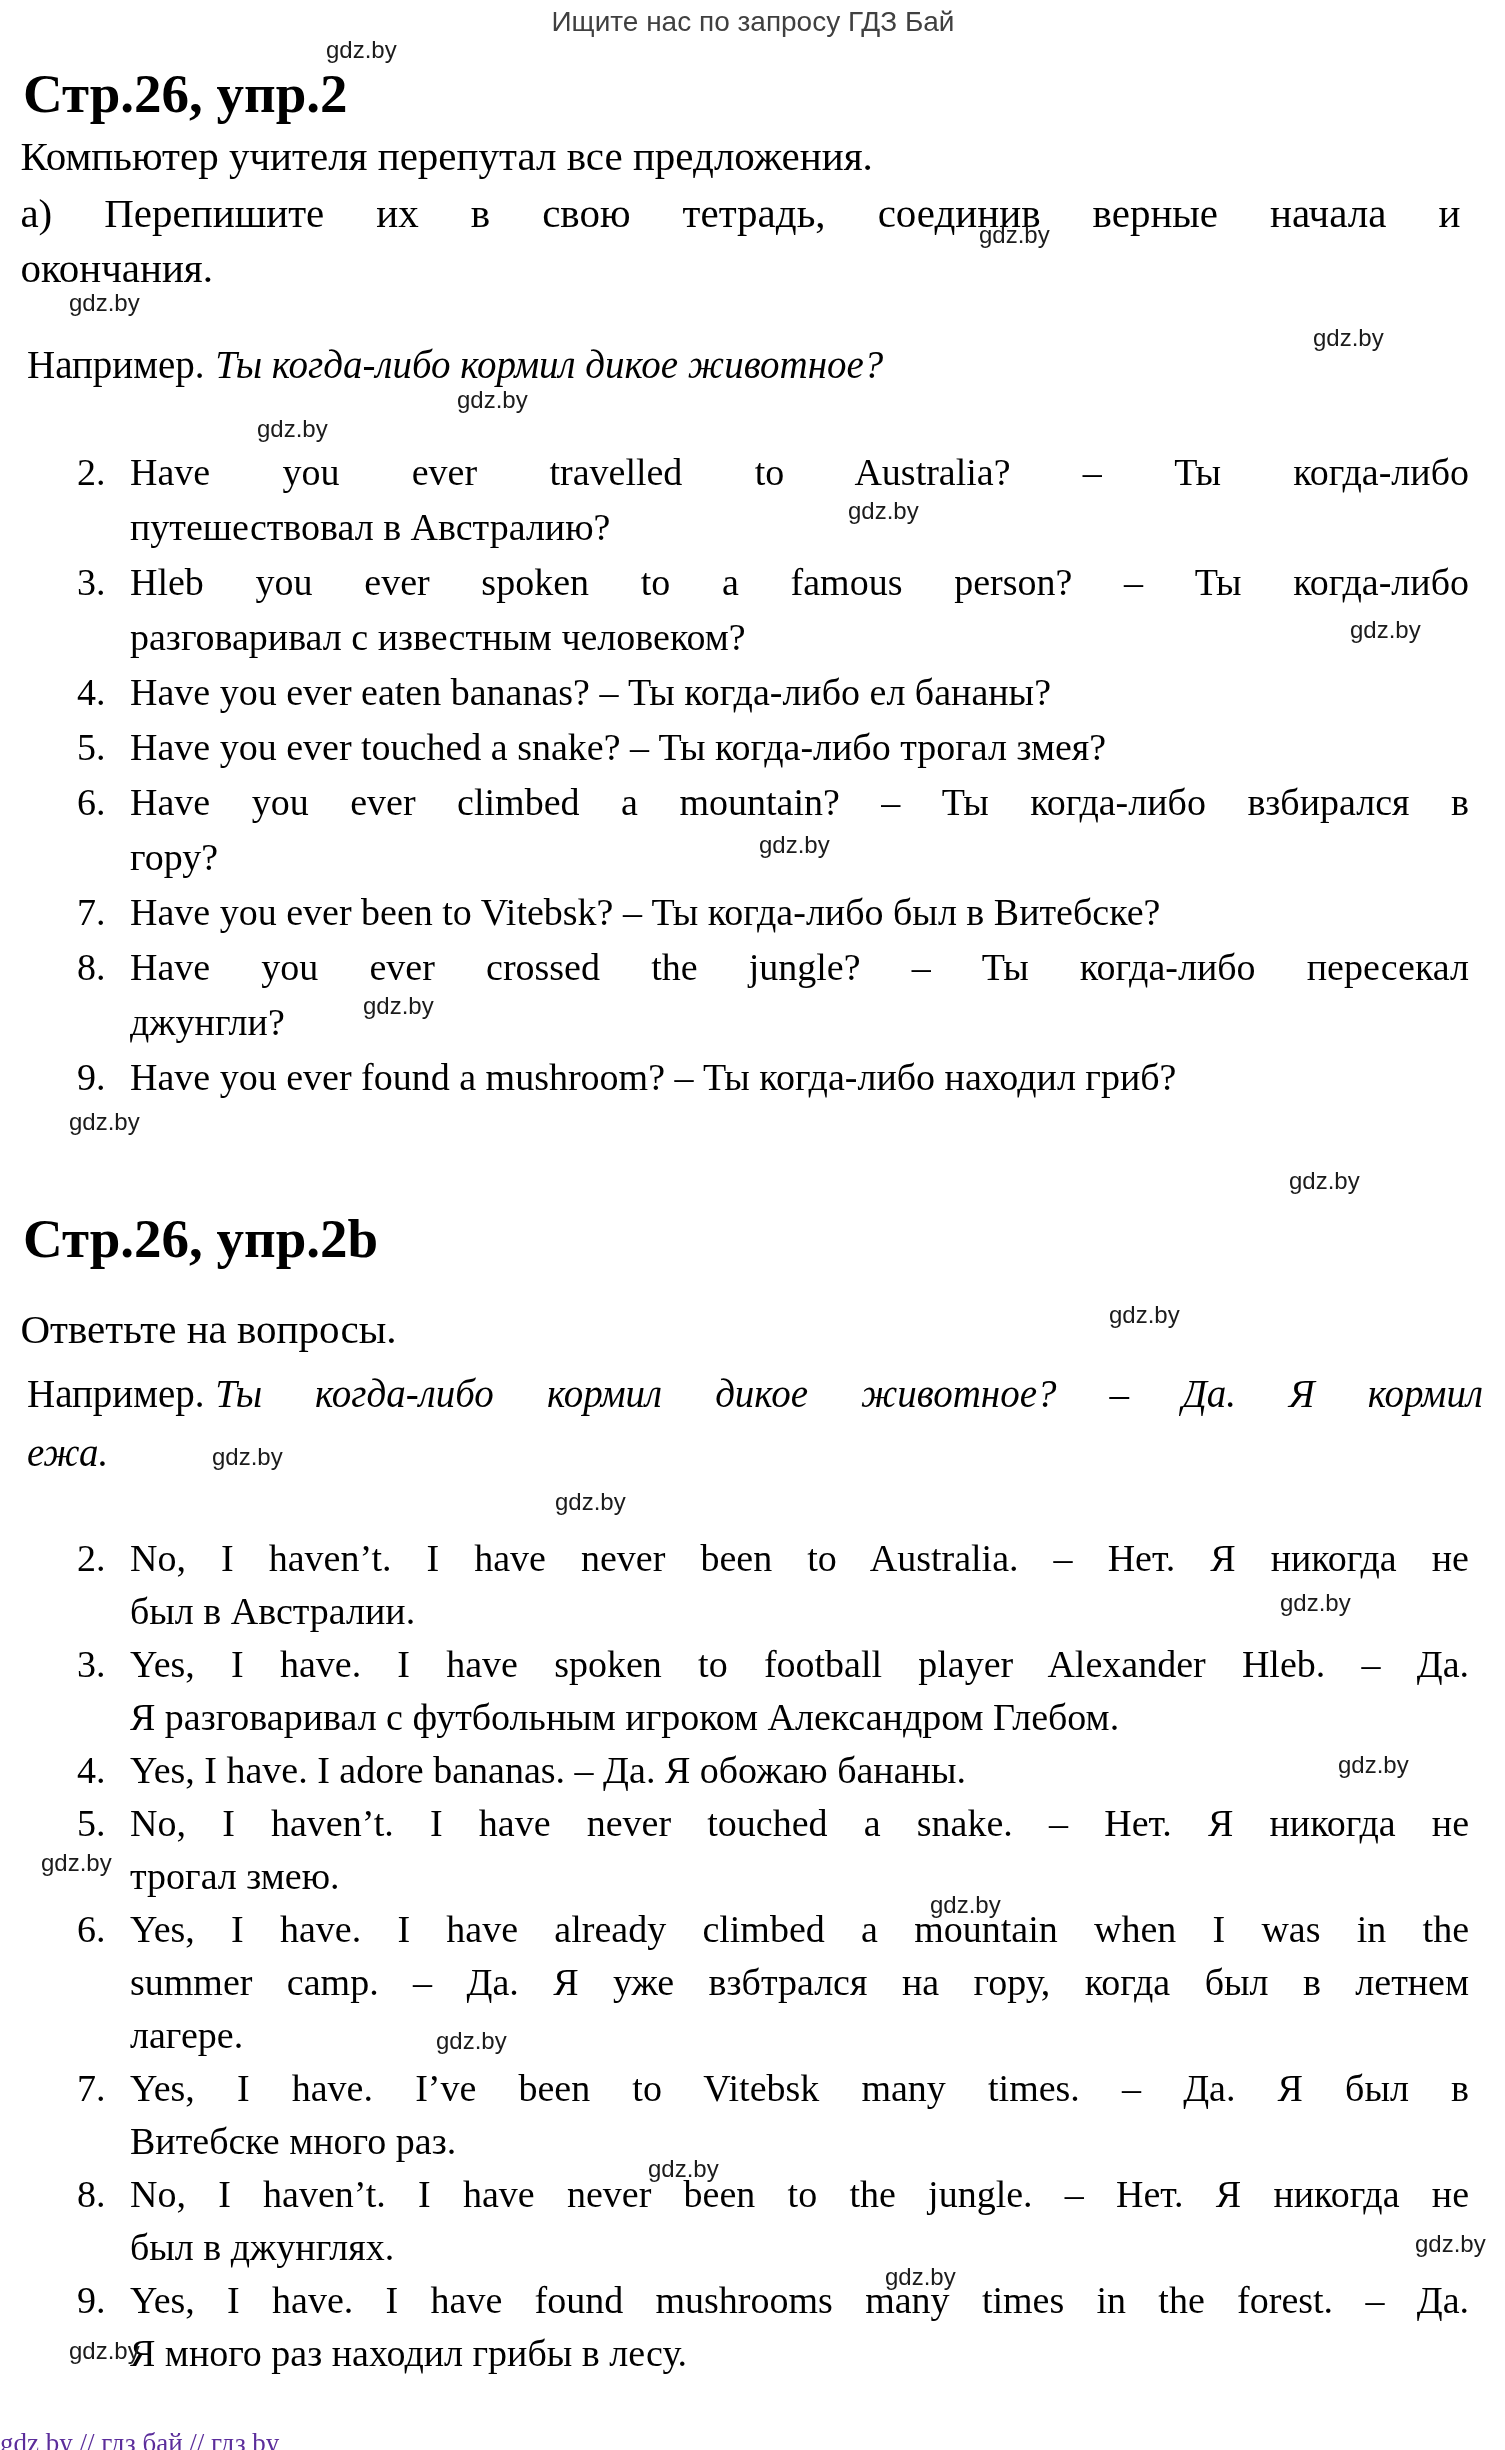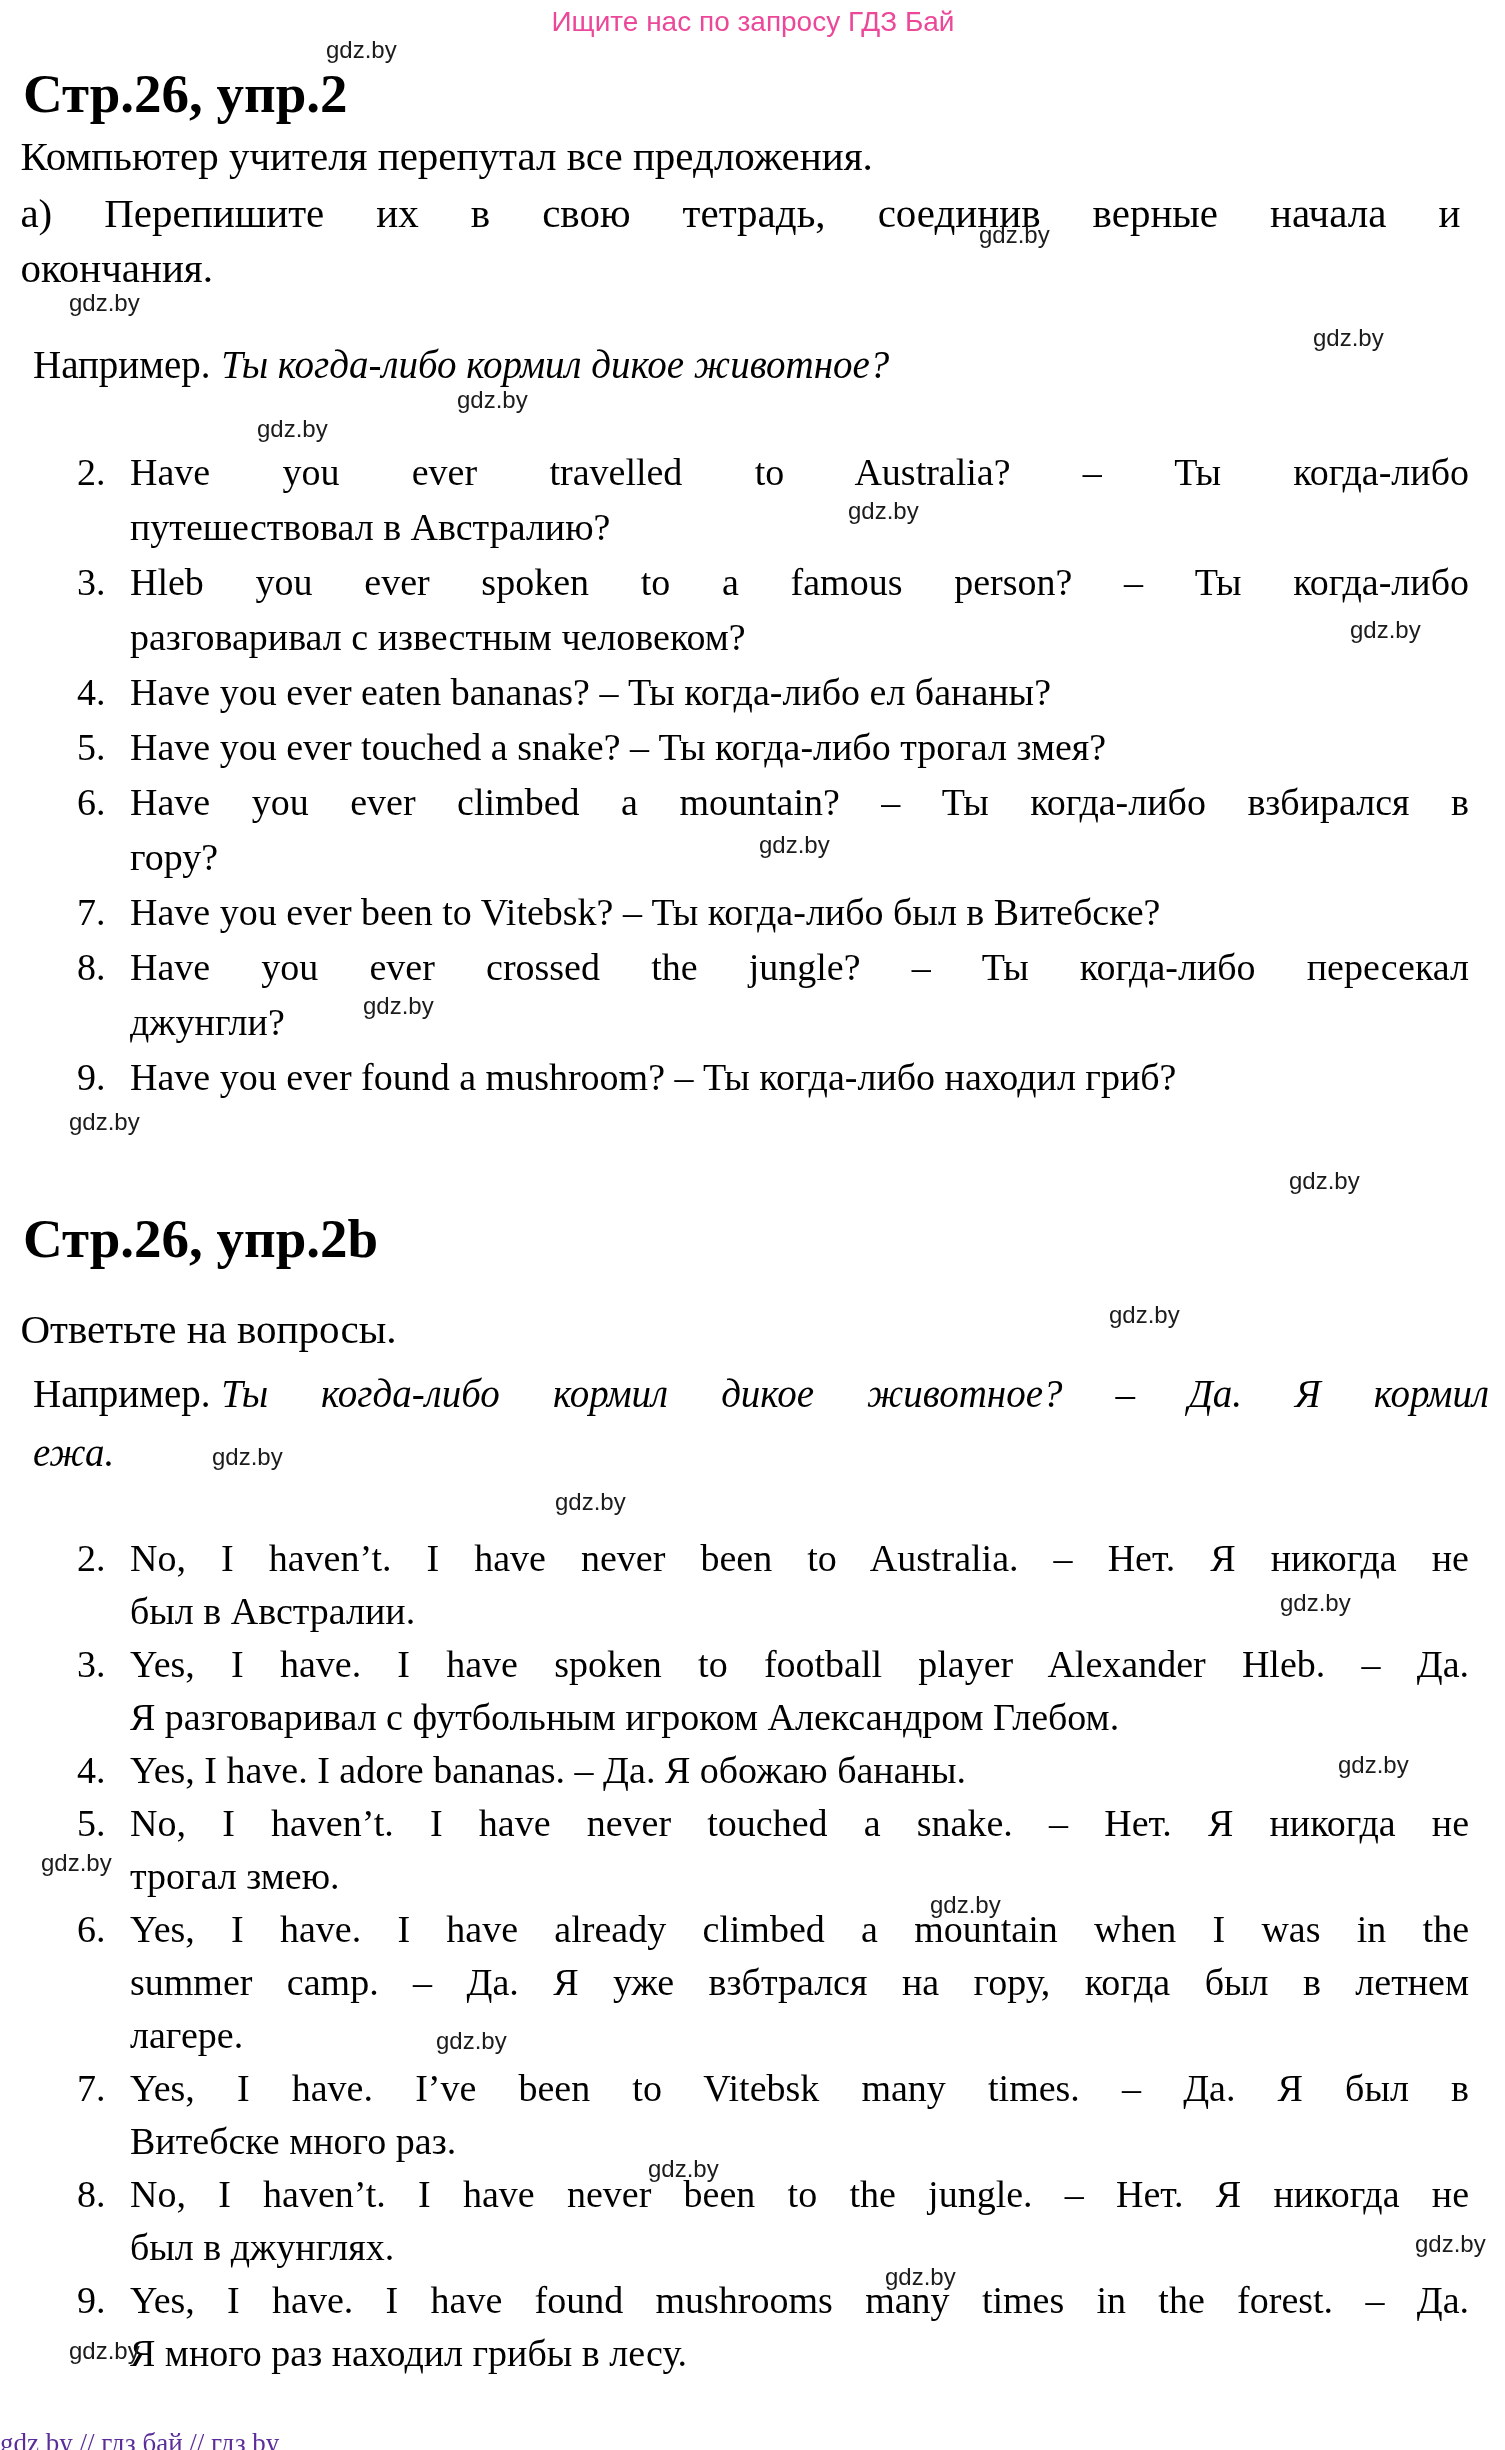--- a/index.html
+++ b/index.html
@@ -19,41 +19,41 @@
   }
   .doc-title {
     position:absolute; left:23px; font-size:55px; font-weight:bold;
     line-height:47px; white-space:nowrap; margin:0;
   }
   .para {
     position:absolute; left:20.4px; font-size:41px; line-height:55px; margin:0;
   }
   .line { text-align:left; }
   .j { text-align:justify; text-align-last:justify; -moz-text-align-last:justify; }
-  .example { position:absolute; left:33px; font-size:39px; line-height:52px; margin:0; }
+  .example { position:absolute; left:27px; font-size:39px; line-height:52px; margin:0; }
   .it { font-style:italic; }
   .ex-gap { margin-left:0.28em; }
   .list { position:absolute; left:77px; font-size:38px; }
   .item { position:relative; }
   .num { position:absolute; left:0; top:0; }
   .lines { margin-left:53px; width:1339px; }
   #list1 .line, #list1 .num { line-height:55px; }
   #list2 .line, #list2 .num { line-height:53px; }
   .footer {
     position:absolute; top:2403px; left:0; width:100%; text-align:left;
     font-family:Liberation Serif, serif;
     font-size:27px; line-height:33px;margin-top:24px;
   }
 </style>
 </head>
 <body>
 
 <div id="page">
 
-  <div class="promo" style="color: #ec4899;">Ищите нас по запросу ГДЗ Бай</div>
+  <div class="promo" style="color: #404040;">Ищите нас по запросу ГДЗ Бай</div>
 
   <h1 class="doc-title" style="top:70px;">Стр.26, упр.2</h1>
 
   <p class="para" style="top:129px; white-space:nowrap;">Компьютер учителя перепутал все предложения.</p>
 
   <div class="para" style="top:186px; width:1440px;">
     <div class="line j">а) Перепишите их в свою тетрадь, соединив верные начала и</div>
     <div class="line">окончания.</div>
   </div>
 

